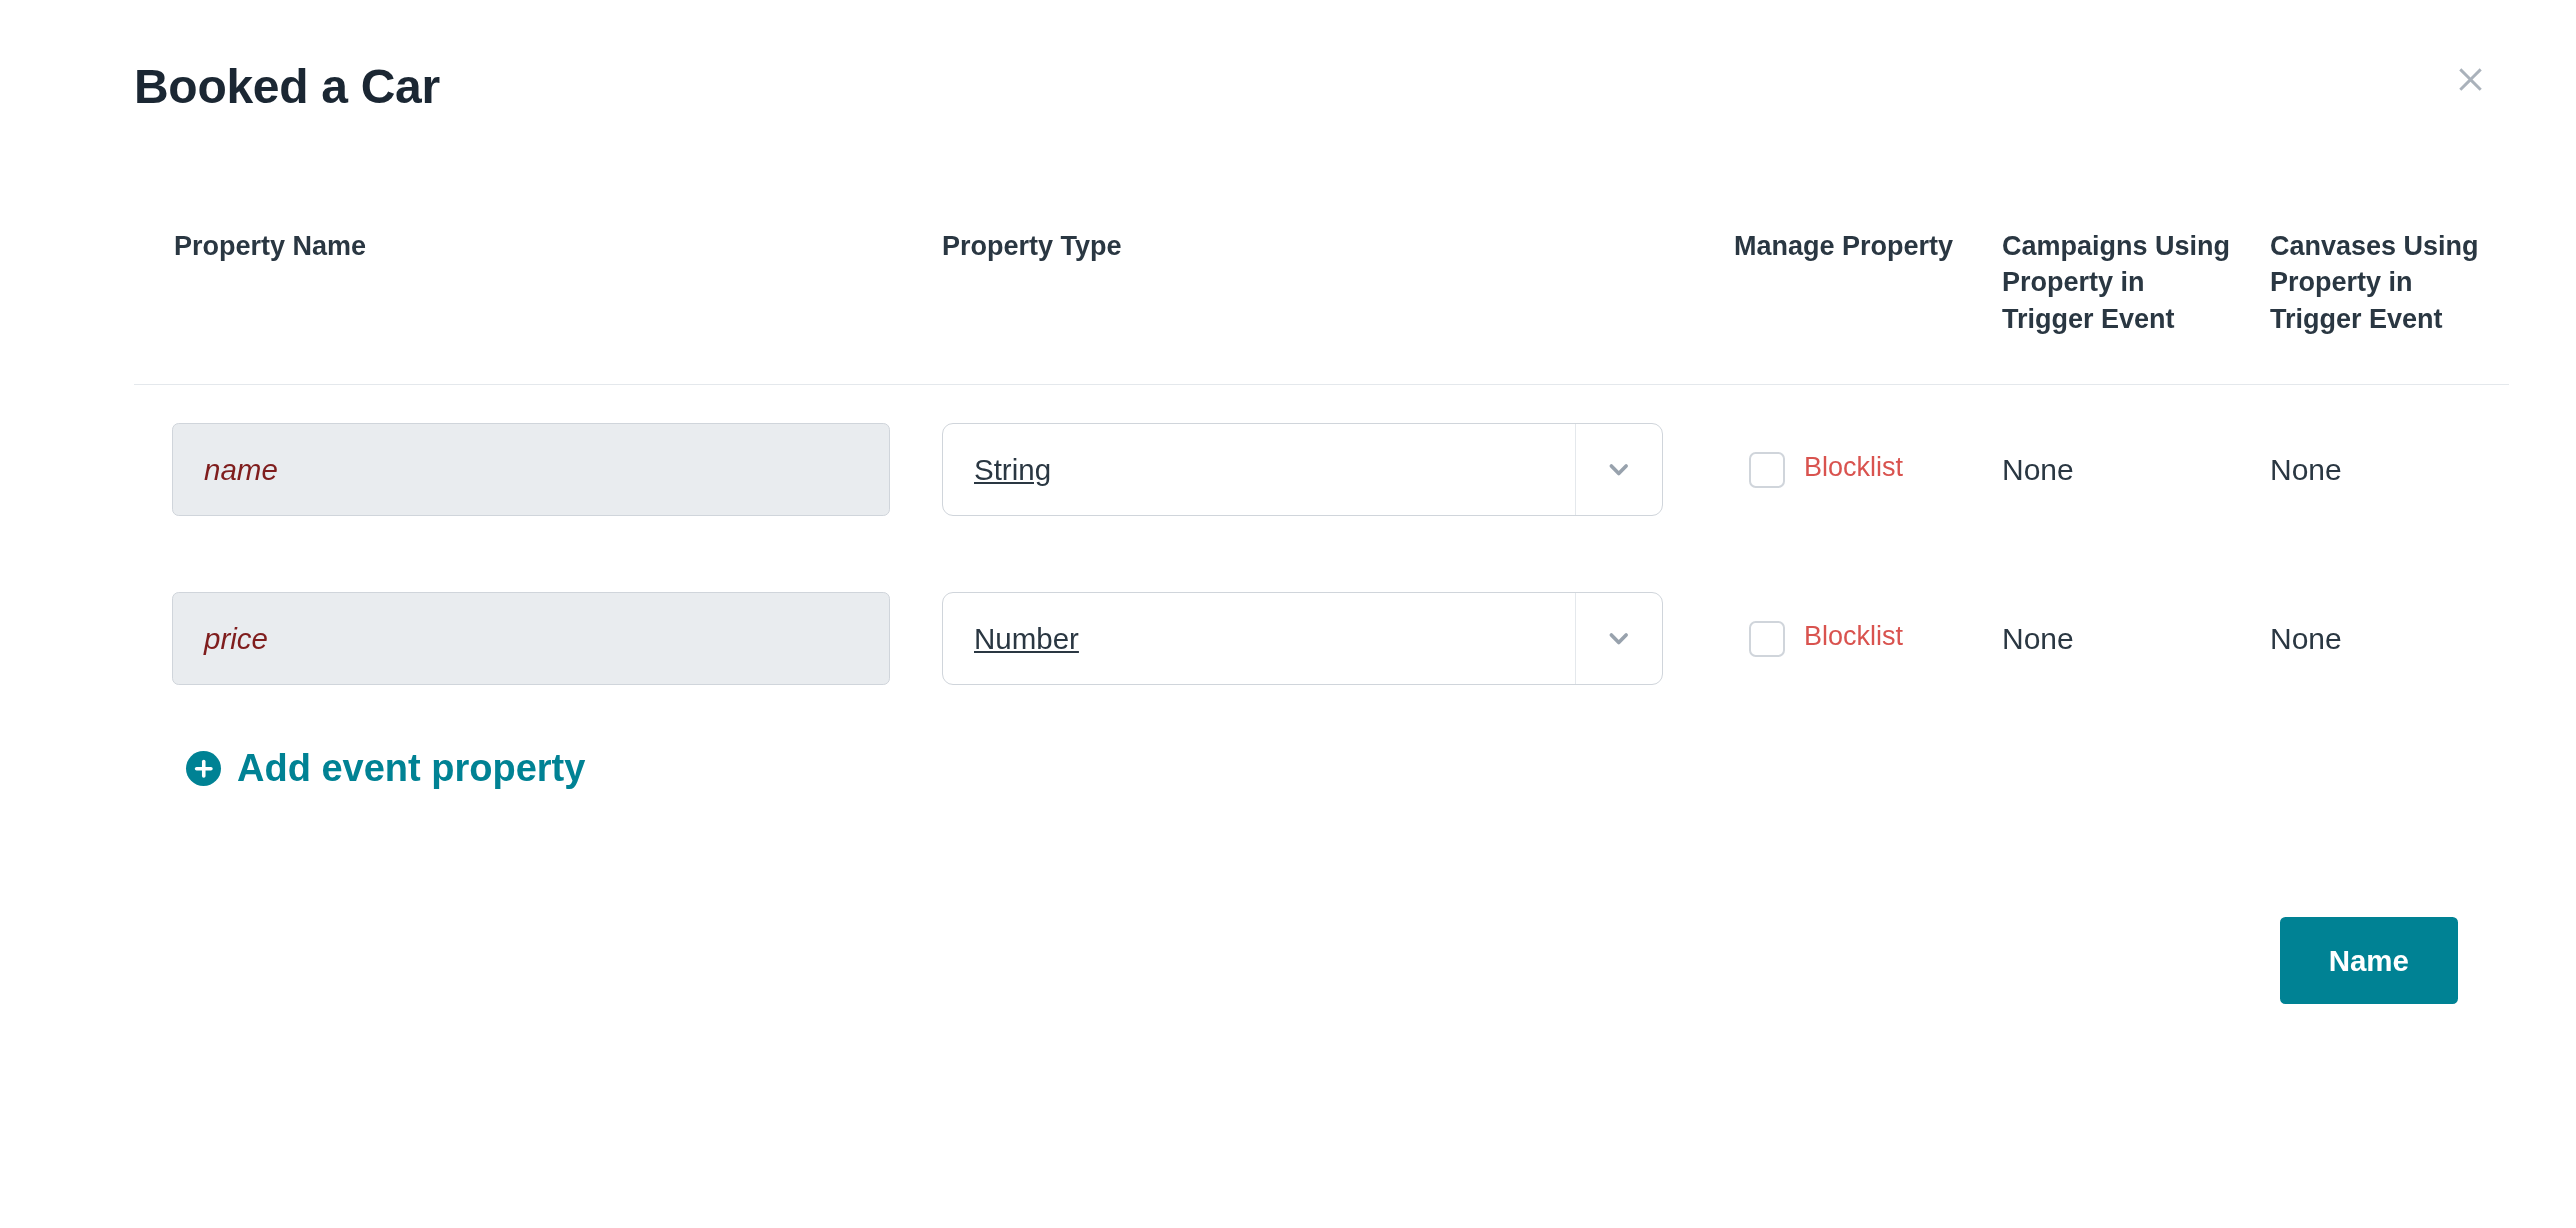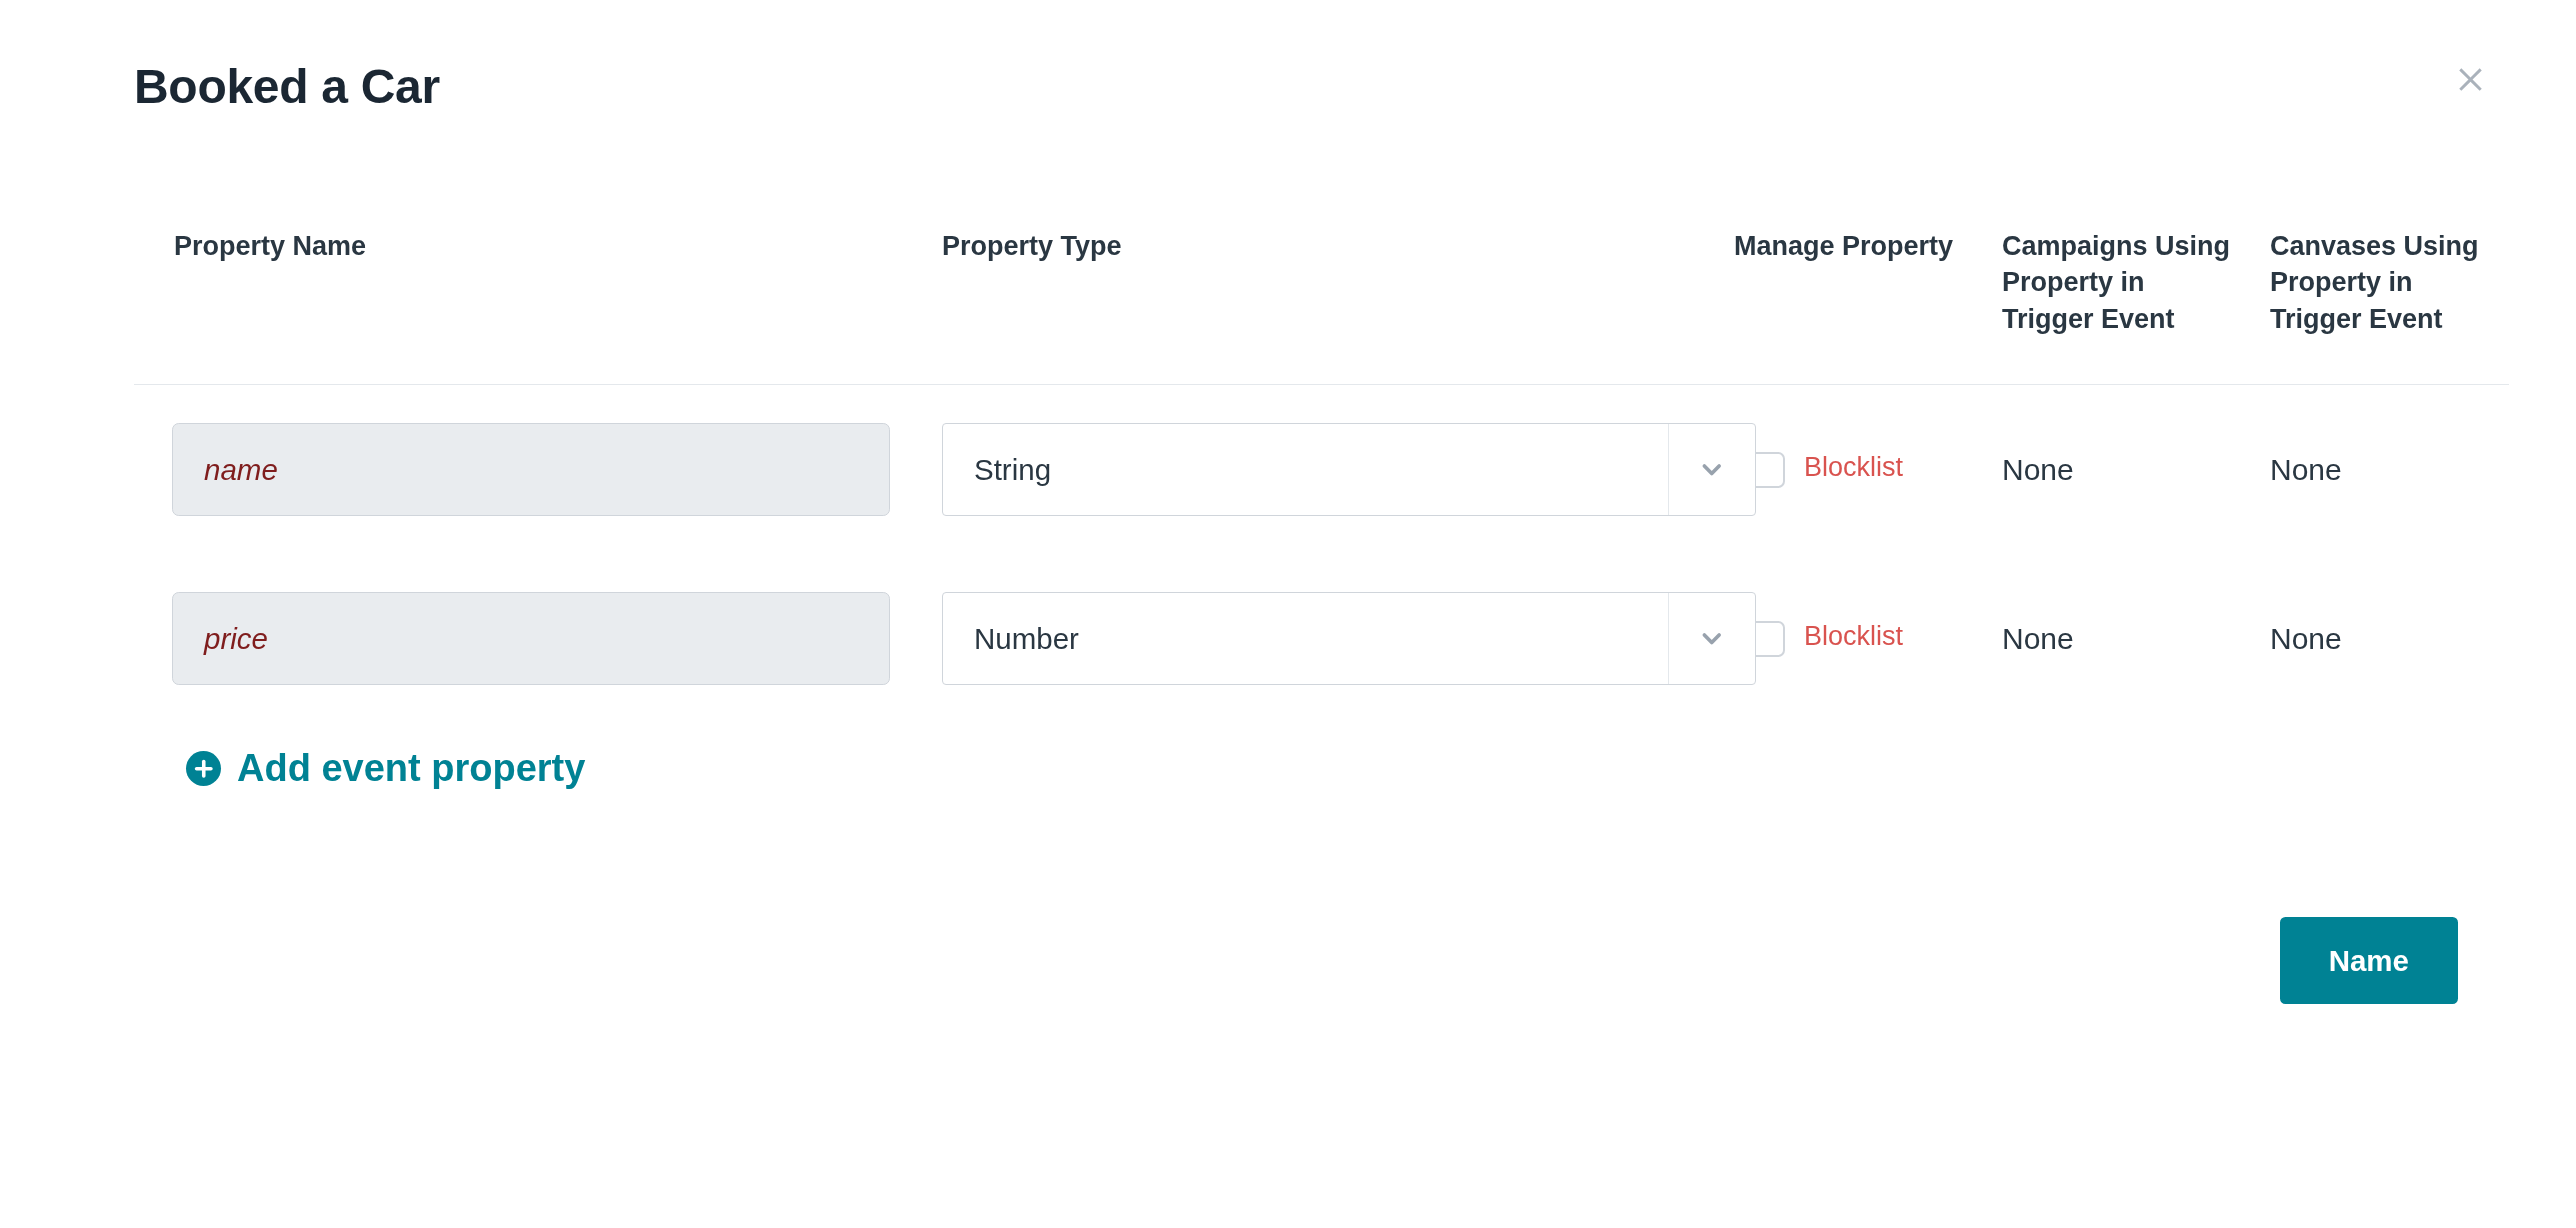--- a/index.html
+++ b/index.html
@@ -78,28 +78,29 @@
     border:1.3px solid var(--border);
     border-radius:6.7px;
     background:var(--bg-input-disabled);
     padding:0 31px;
     font-size:29.5px;
     font-style:italic;
     color:#7f1d1d;
     display:flex;align-items:center;
   }
   .select{
-    width:814px;
+    width:721px;
     height:93px;
     border:1.3px solid var(--border);
-    border-radius:4px;
+    border-radius:11px;
     background:#fff;
     display:flex;align-items:center;
     position:relative;
     cursor:pointer;
+    text-decoration:underline;
   }
   .select .select-label{
     flex:1;
     padding:0 31px;
     font-size:29.5px;
     color:#2a3742;
   }
   .select .select-caret{
     width:87px;height:100%;
     border-left:1.3px solid var(--border-light);

